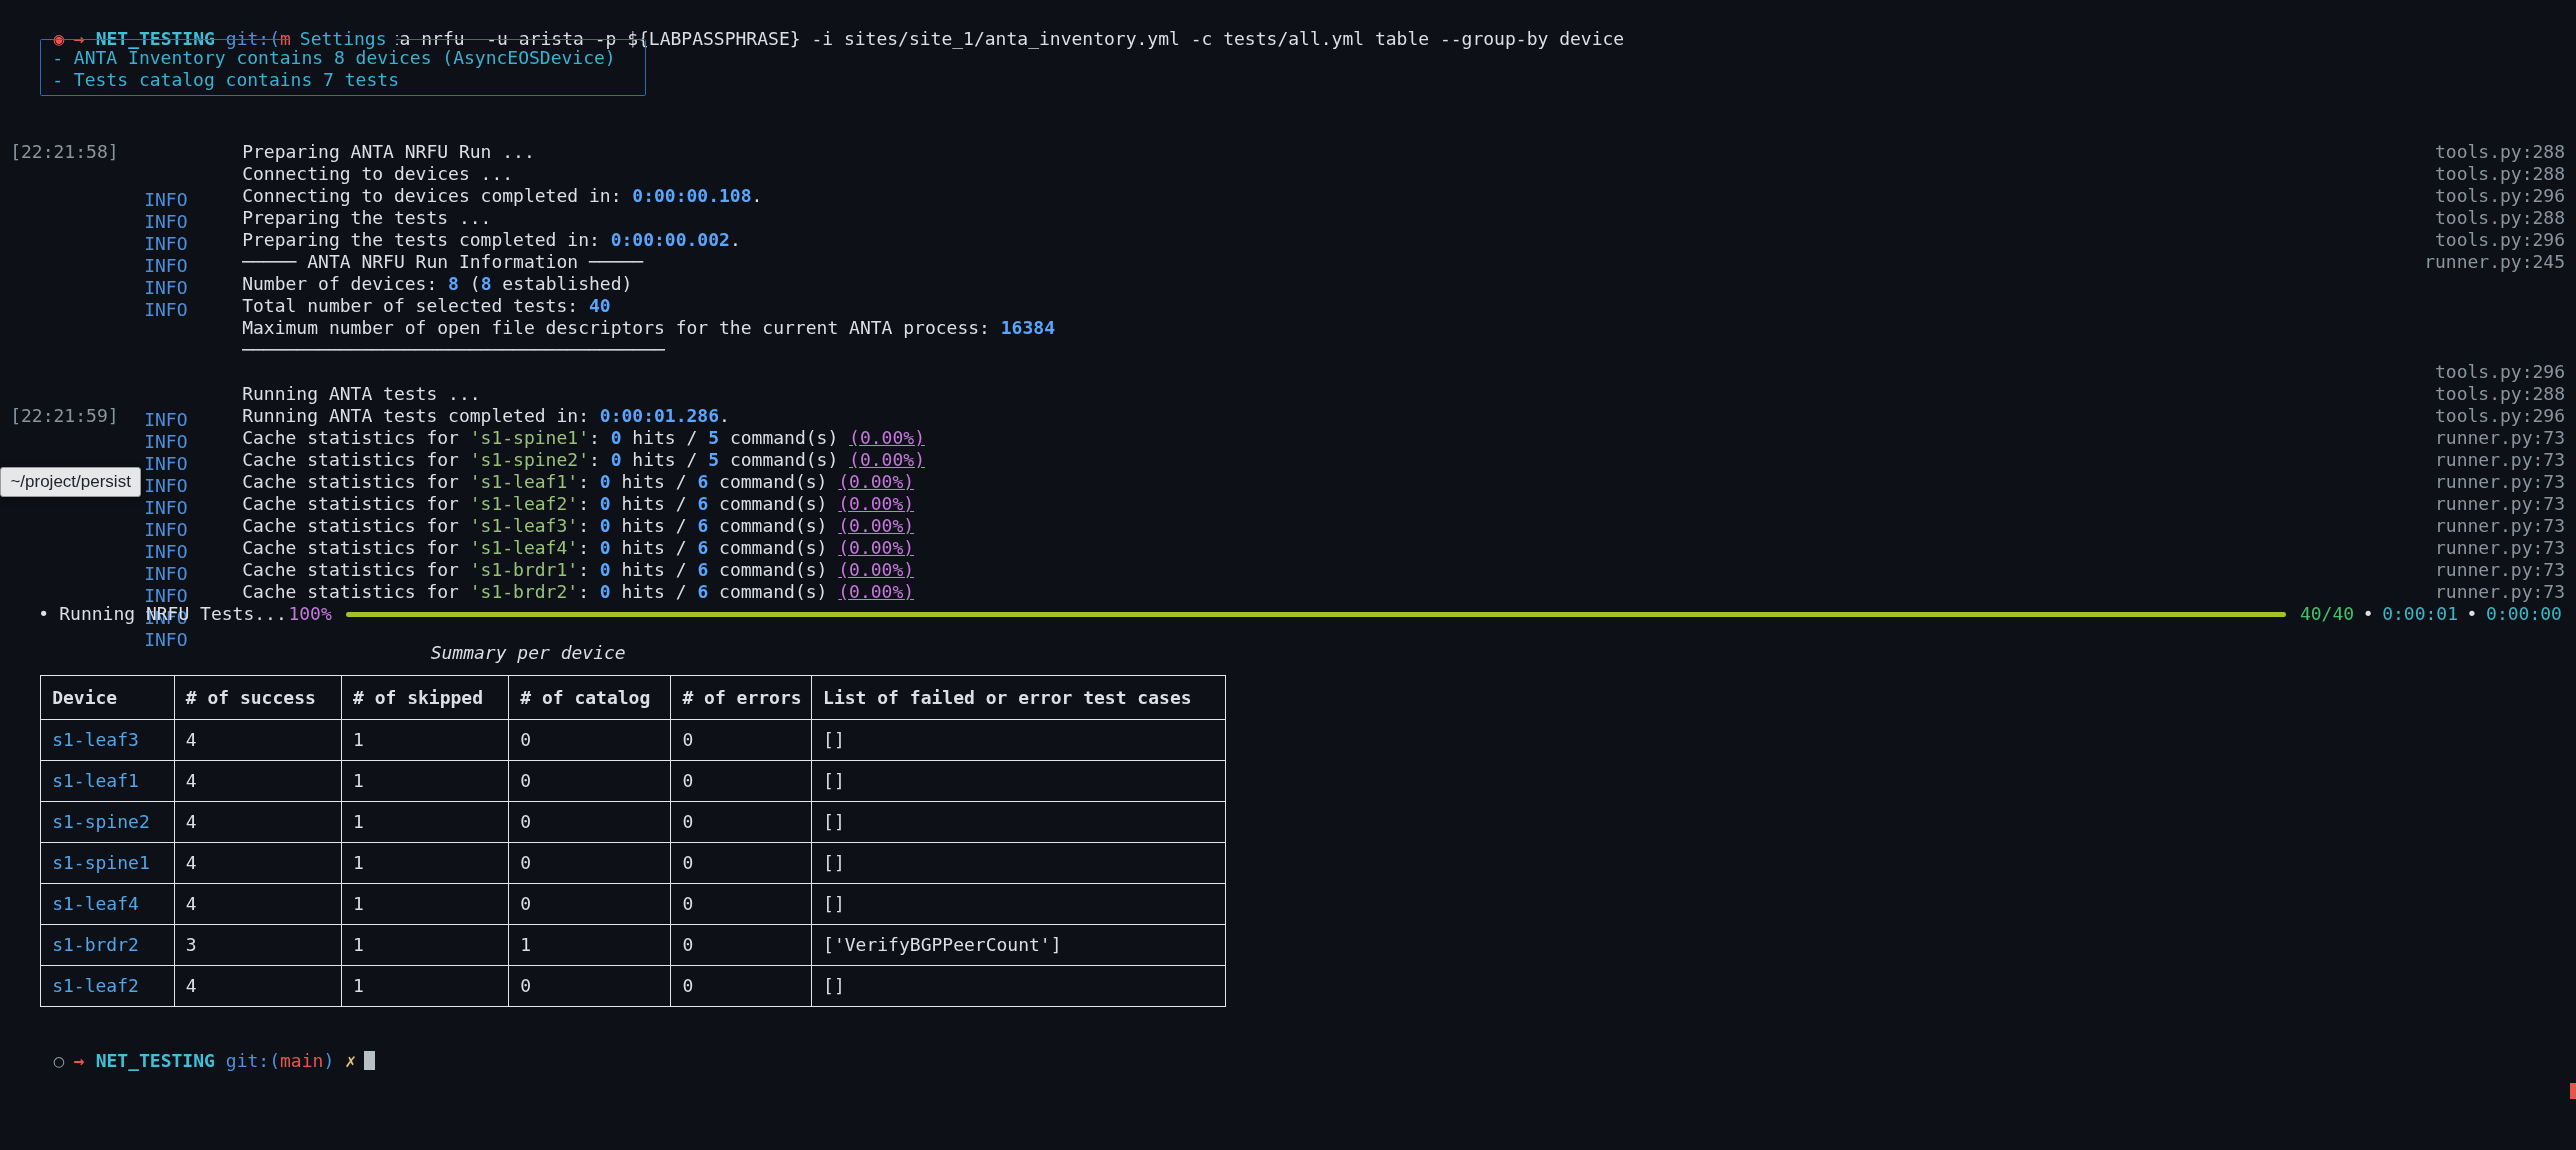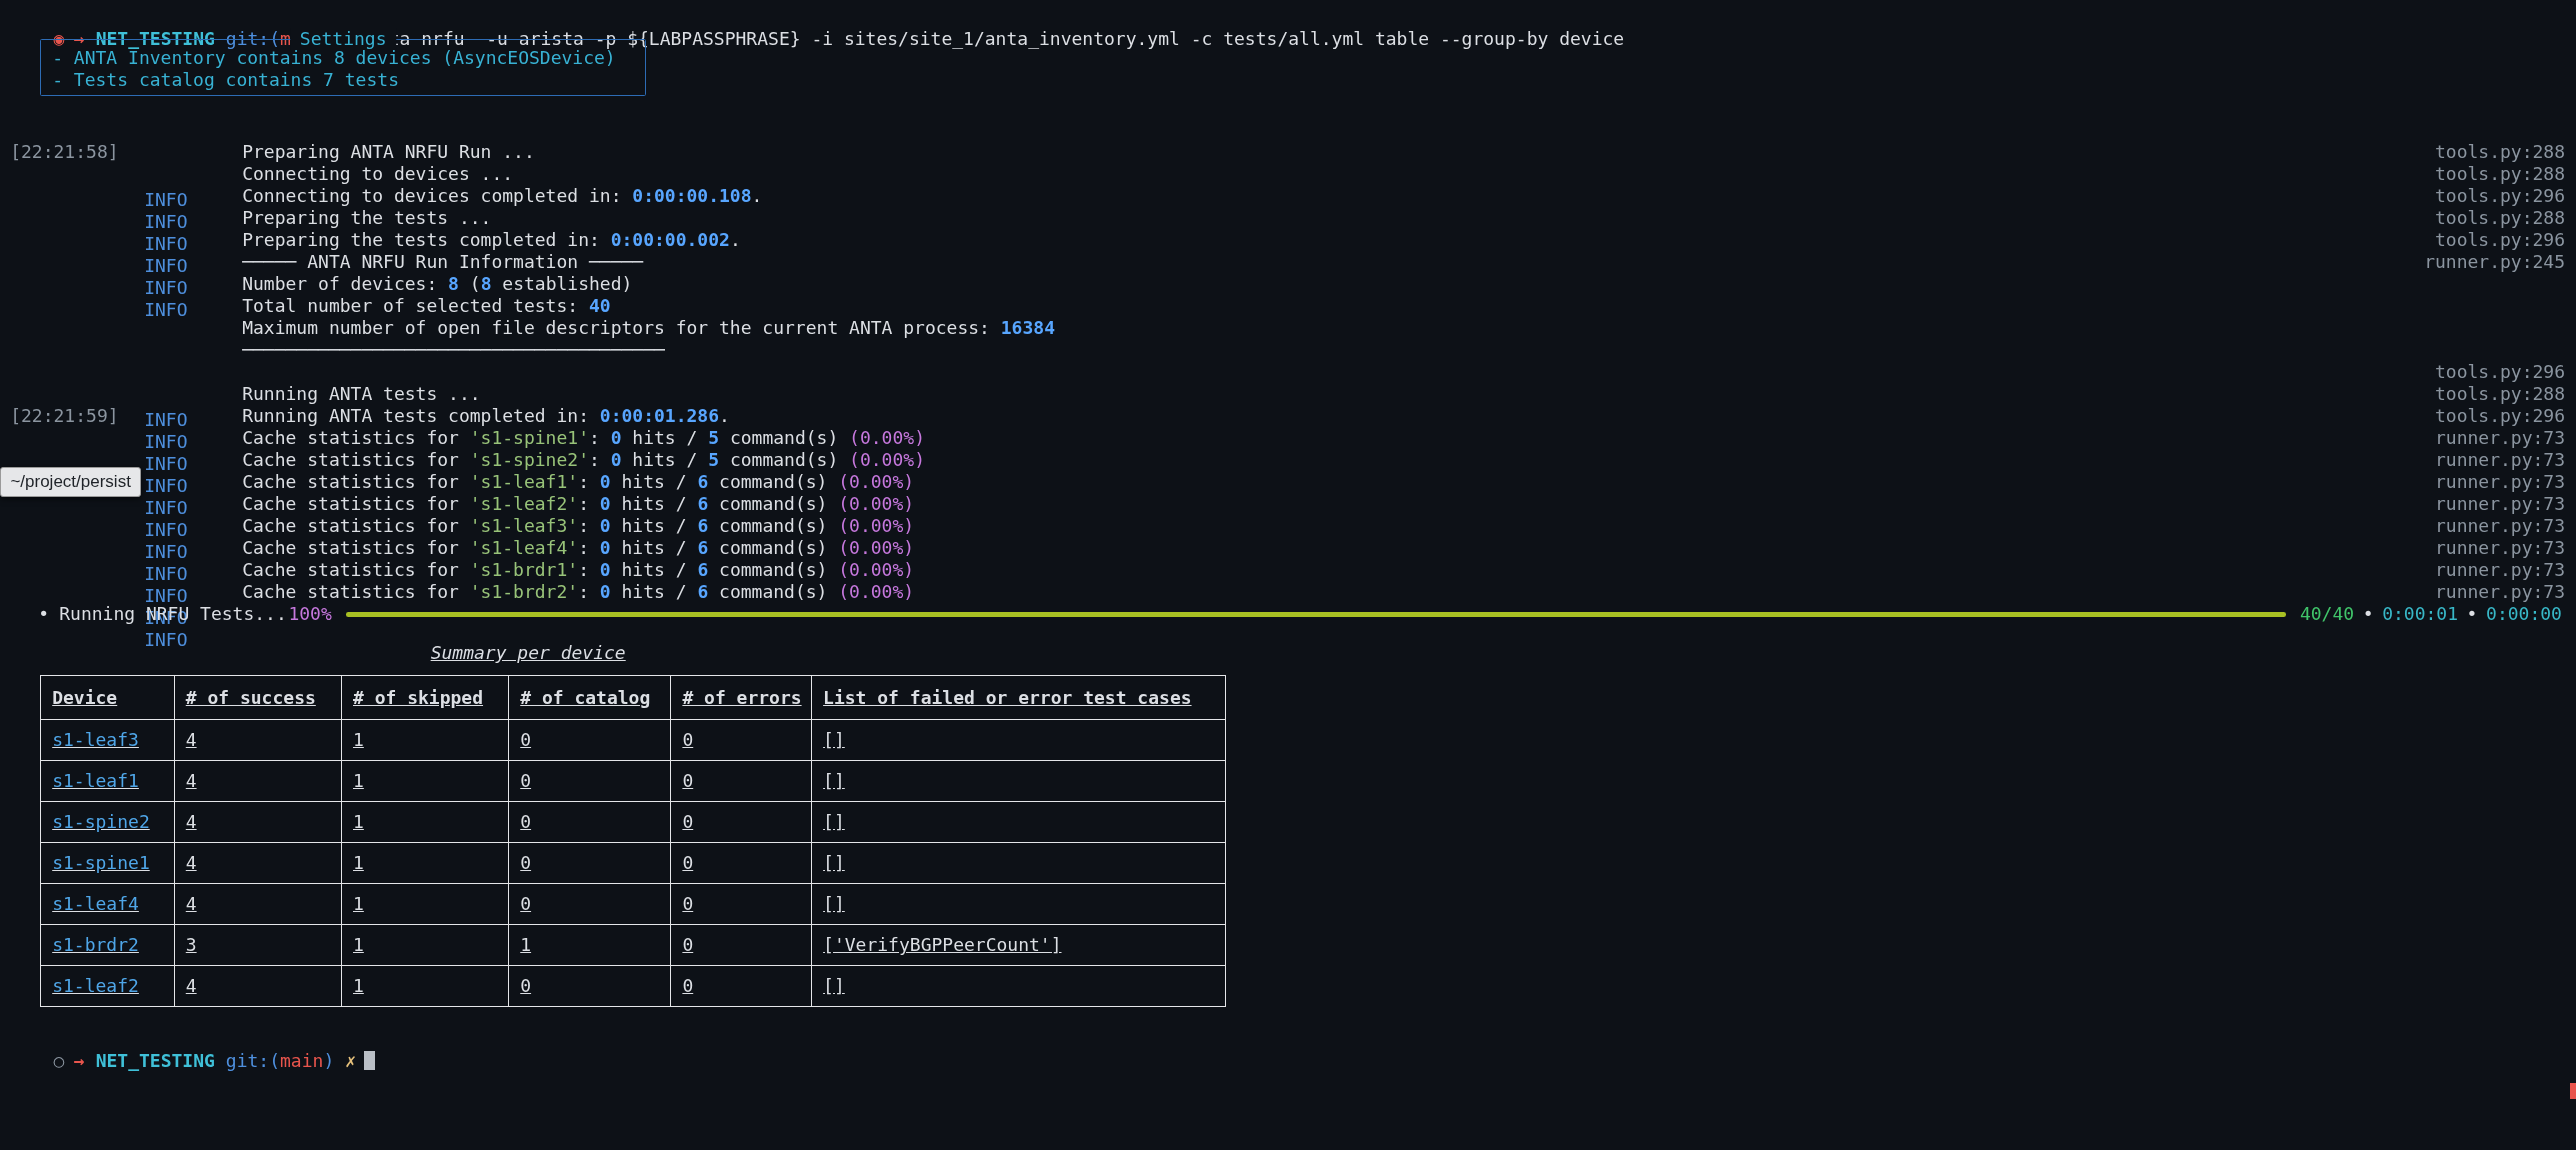--- a/index.html
+++ b/index.html
@@ -41,34 +41,34 @@
   
   .log { margin-top: 45px; }
   .log-row { display: flex; height: 22px; white-space: pre; }
   .l-ts { flex: none; width: 134px; color: var(--gray, #8b95a0); }
   .l-level { flex: none; width: 98px; color: var(--blue, #4e8fdd); margin-top: 48px; }
   .l-msg { flex: 0 1 auto; text-align: right; }
   .l-src { flex: none; margin-left: auto; padding-right: 4.7px; color: var(--gray, #8b95a0); }
   .sg-p { color: var(--fg, #dcdfe4); }
   .sg-n { color: var(--bright_blue, #58a6ff); font-weight: bold; }
   .sg-s { color: var(--green, #98c379); }
-  .sg-m { color: var(--magenta, #c678dd); }
+  .sg-m { color: var(--magenta, #c678dd); text-decoration: underline; }
 
   
   .progress { display: flex; align-items: center; height: 22px; padding: 0 7.8px 0 28px; white-space: pre; }
   .p-bullet { margin-right: 10.2px; }
   .p-pct { color: var(--magenta, #c678dd); margin-left: 1.6px; }
   .p-bar { flex: 1 1 auto; height: 4.7px; border-radius: 2.3px; margin: 0 14px;
            background: var(--bar, #a8c023); }
   .p-count { color: var(--progress_count, #40c46a); }
   .p-sep { margin: 0 8.6px; }
   .p-time { color: var(--progress_time, #38b8c8); }
 
   
-  .table-wrap { margin: 17px 0 0 30px; width: 976px; text-decoration: underline; }
+  .table-wrap { margin: 17px 0 0 30px; width: 976px; }
   .table-title { text-align: center; font-style: italic; height: 22px; margin-bottom: 11px; }
   table { border-collapse: collapse; width: 1186px; table-layout: fixed; }
   th, td { border: 1.6px solid var(--table_border, #e4e6e9); padding: 0 11px;
            text-align: left; white-space: pre; overflow: hidden; }
   th { height: 44px; font-weight: bold; }
   td { height: 41px; }
   td.device { color: var(--device, #4fa6e8); }
 
   .bottom-prompt { margin-top: 20.3px; }
 

